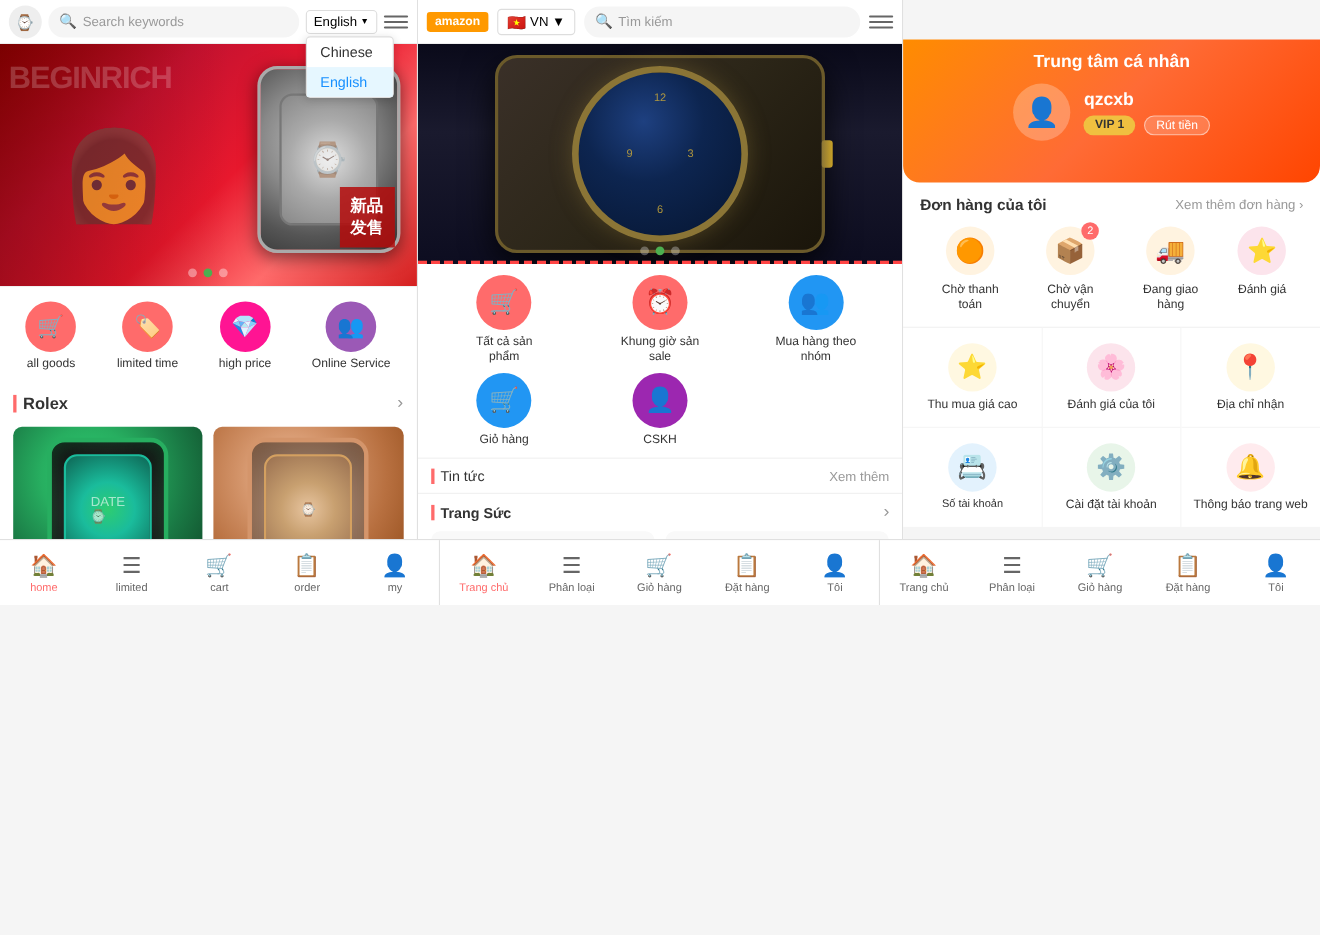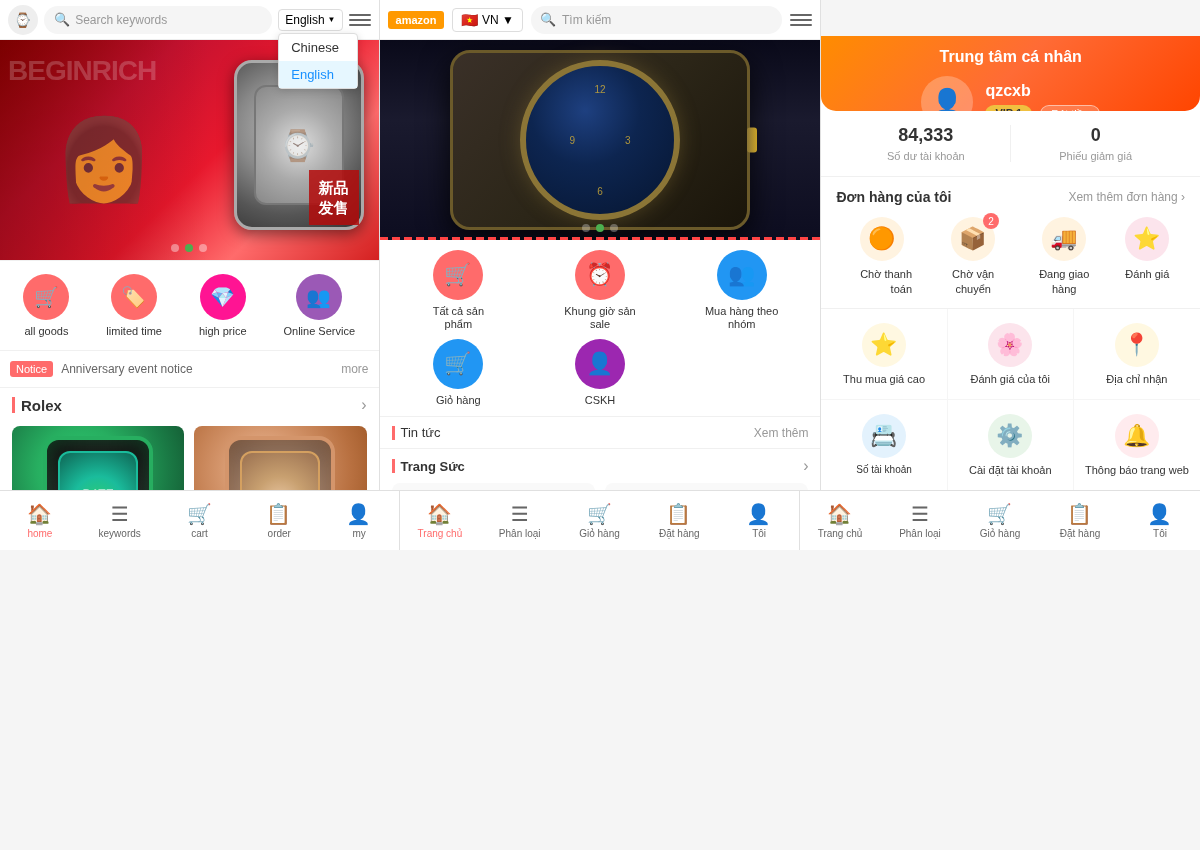--- a/index.html
+++ b/index.html
@@ -73,25 +73,20 @@
         <div style="display:flex; flex-direction:column; align-items:center; gap:5px; cursor:pointer;">
           <div style="width:46px; height:46px; border-radius:50%; background:#FF1493; display:flex; align-items:center; justify-content:center; font-size:20px; color:#fff;">💎</div>
           <span style="font-size:11px; color:#333;">high price</span>
         </div>
         <div style="display:flex; flex-direction:column; align-items:center; gap:5px; cursor:pointer;">
           <div style="width:46px; height:46px; border-radius:50%; background:#9B59B6; display:flex; align-items:center; justify-content:center; font-size:20px; color:#fff;">👥</div>
           <span style="font-size:11px; color:#333;">Online Service</span>
         </div>
       </div>
 
-      <div style="height:38px; background:#fff; display:flex; align-items:center; padding:0 10px; gap:8px; border-top:1px solid #f0f0f0; border-bottom:1px solid #f0f0f0;">
-        <span style="background:#FF6B6B; color:#fff; font-size:11px; padding:2px 6px; border-radius:3px;">Notice</span>
-        <span style="flex:1; font-size:12px; color:#666;">Anniversary event notice</span>
-        <span style="font-size:12px; color:#999; cursor:pointer;">more</span>
-      </div>
 
       <div style="flex:1; background:#fff; overflow:hidden;">
         <div style="display:flex; align-items:center; justify-content:space-between; padding:8px 12px;">
           <div style="font-size:15px; font-weight:bold; color:#333; display:flex; align-items:center; gap:6px;">
             <span style="width:3px; height:16px; background:#FF6B6B; display:inline-block;"></span>
             <span>Rolex</span>
           </div>
           <span style="color:#999; font-size:16px; cursor:pointer;">›</span>
         </div>
         <div style="display:flex; gap:10px; padding:4px 12px;">
@@ -241,41 +236,31 @@
               <span style="color:#fff; font-size:16px; font-weight:bold;">qzcxb</span>
               <div style="display:flex; gap:8px;">
                 <span style="background:#F0C040; color:#333; font-size:11px; padding:2px 10px; border-radius:10px; font-weight:bold;">VIP 1</span>
                 <span style="background:rgba(255,255,255,0.2); color:#fff; font-size:11px; padding:2px 10px; border-radius:10px; border:1px solid rgba(255,255,255,0.5); cursor:pointer;">Rút tiền</span>
               </div>
             </div>
           </div>
         </div>
       </div>
 
-      <div style="display:flex; background:#fff; padding:14px 20px; border-bottom:1px solid #f0f0f0;">
-        <div style="flex:1; display:flex; flex-direction:column; align-items:center; gap:4px; border-right:1px solid #f0f0f0;">
-          <span style="font-size:18px; font-weight:bold; color:#333;">84,333</span>
-          <span style="font-size:11px; color:#999;">Số dư tài khoản</span>
-        </div>
-        <div style="flex:1; display:flex; flex-direction:column; align-items:center; gap:4px;">
-          <span style="font-size:18px; font-weight:bold; color:#333;">0</span>
-          <span style="font-size:11px; color:#999;">Phiếu giảm giá</span>
-        </div>
-      </div>
 
       <div style="padding:12px 15px; border-bottom:1px solid #f0f0f0;">
         <div style="display:flex; align-items:center; justify-content:space-between; margin-bottom:12px;">
           <span style="font-size:14px; font-weight:bold; color:#333;">Đơn hàng của tôi</span>
           <span style="font-size:12px; color:#999; cursor:pointer;">Xem thêm đơn hàng ›</span>
         </div>
         <div style="display:flex; justify-content:space-around;">
 
           <div style="display:flex; flex-direction:column; align-items:center; gap:6px; cursor:pointer;">
             <div style="width:44px; height:44px; border-radius:50%; background:#FFF3E0; display:flex; align-items:center; justify-content:center; font-size:22px;">🟠</div>
-            <span style="font-size:11px; color:#333; text-align:right; max-width:60px; line-height:1.3;">Chờ thanh toán</span>
+            <span style="font-size:11px; color:#333; text-align:center; max-width:60px; line-height:1.3;">Chờ thanh toán</span>
           </div>
 
           <div style="display:flex; flex-direction:column; align-items:center; gap:6px; cursor:pointer; position:relative;">
             <div style="position:relative; width:44px; height:44px;">
               <div style="width:44px; height:44px; border-radius:50%; background:#FFF3E0; display:flex; align-items:center; justify-content:center; font-size:22px;">📦</div>
               <div style="position:absolute; top:-4px; right:-4px; background:#FF6B6B; color:#fff; font-size:10px; width:16px; height:16px; border-radius:50%; display:flex; align-items:center; justify-content:center;">2</div>
             </div>
             <span style="font-size:11px; color:#333; text-align:center; max-width:60px; line-height:1.3;">Chờ vận chuyển</span>
           </div>
 
@@ -324,21 +309,21 @@
 
   <div style="height:60px; display:flex; background:#fff; border-top:1px solid #e0e0e0;">
 
     <div style="width:400px; display:flex; border-right:1px solid #e0e0e0;">
       <div style="flex:1; display:flex; flex-direction:column; align-items:center; justify-content:center; gap:2px; cursor:pointer;">
         <span style="font-size:20px; color:#FF6B6B;">🏠</span>
         <span style="font-size:10px; color:#FF6B6B;">home</span>
       </div>
       <div style="flex:1; display:flex; flex-direction:column; align-items:center; justify-content:center; gap:2px; cursor:pointer;">
         <span style="font-size:20px; color:#666;">☰</span>
-        <span style="font-size:10px; color:#666;">keywords</span>
+        <span style="font-size:10px; color:#666;">limited</span>
       </div>
       <div style="flex:1; display:flex; flex-direction:column; align-items:center; justify-content:center; gap:2px; cursor:pointer;">
         <span style="font-size:20px; color:#666;">🛒</span>
         <span style="font-size:10px; color:#666;">cart</span>
       </div>
       <div style="flex:1; display:flex; flex-direction:column; align-items:center; justify-content:center; gap:2px; cursor:pointer;">
         <span style="font-size:20px; color:#666;">📋</span>
         <span style="font-size:10px; color:#666;">order</span>
       </div>
       <div style="flex:1; display:flex; flex-direction:column; align-items:center; justify-content:center; gap:2px; cursor:pointer;">

